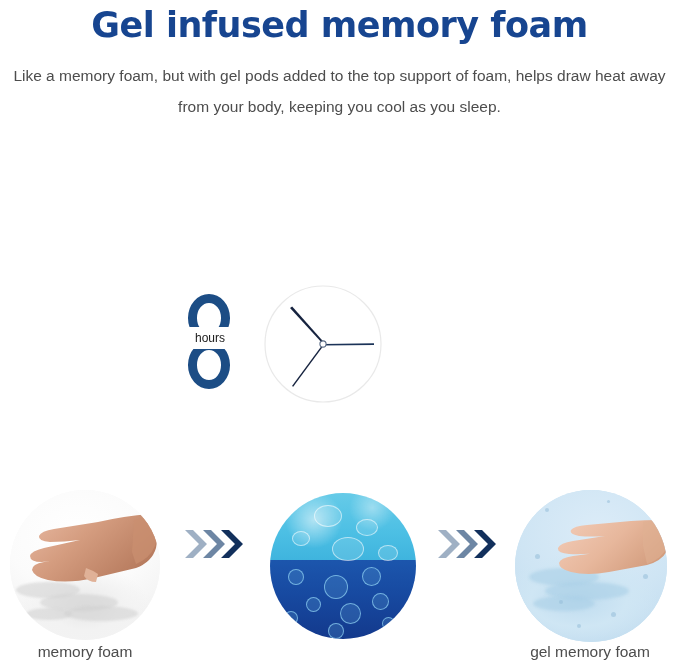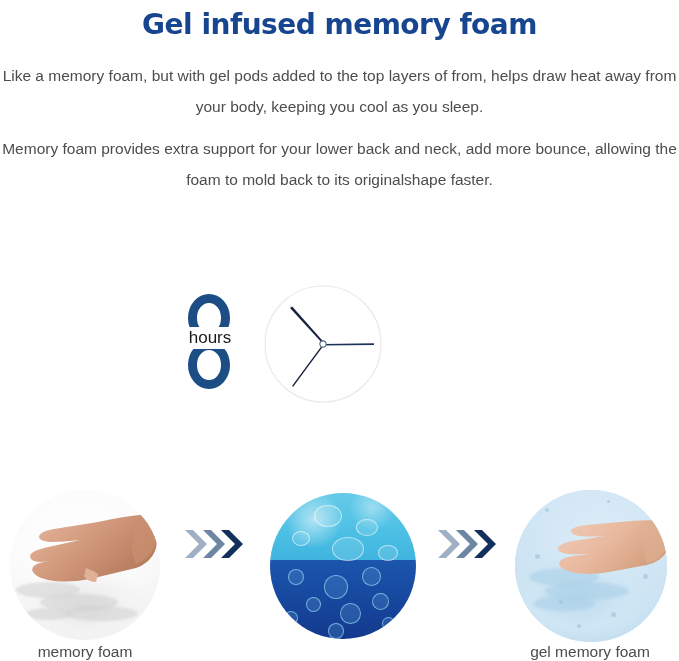--- a/index.html
+++ b/index.html
@@ -16,21 +16,21 @@
     color: #4a4a4a;
   }
 
   
   .page-title {
     position: absolute;
     left: 0;
     top: 2px;
     width: 679px;
     text-align: center;
-    font-size: 28px;
+    font-size: 35px;
     line-height: 46px;
     font-weight: 700;
     letter-spacing: -0.5px;
     color: #174590;
     font-family: "DejaVu Sans", sans-serif;
   }
 
   
   .intro-block {
     position: absolute;
@@ -84,21 +84,21 @@
     border-radius: 22px / 25px;
   }
   .digit8 .ring.top { top: 0px; }
   .digit8 .ring.bottom { top: 47px; }
   .hours-badge .hours-word {
     position: absolute;
     left: -13px;
     top: 33px;
     width: 74px;
     text-align: center;
-    font-size: 17px;
+    font-size: 12px;
     line-height: 20px;
     color: #1a1a1a;
     font-family: "Liberation Sans", sans-serif;
     background: #ffffff;
     padding: 1px 0;
   }
 
   
   .clock {
     position: absolute;
@@ -235,22 +235,21 @@
   
   .hand { position: absolute; }
   .hand svg { display: block; }
 </style>
 </head>
 <body>
 
 <div class="page-title">Gel infused memory foam</div>
 
 <div class="intro-block">
-  <p class="intro-para p1">Like a memory foam, but with gel pods added to the top layers of from, helps draw heat away from your body, keeping you cool as you sleep.</p>
-  <p class="intro-para p2">Memory foam provides extra support for your lower back and neck, add more bounce, allowing the foam to mold back to its originalshape faster.</p>
+  <p class="intro-para p1">Like a memory foam, but with gel pods added to the top support of foam, helps draw heat away from your body, keeping you cool as you sleep.</p>
 </div>
 
 <div class="feature-row">
 
   <div class="hours-badge">
     <div class="digit8">
       <span class="ring top"></span>
       <span class="ring bottom"></span>
     </div>
     <div class="hours-word">hours</div>

